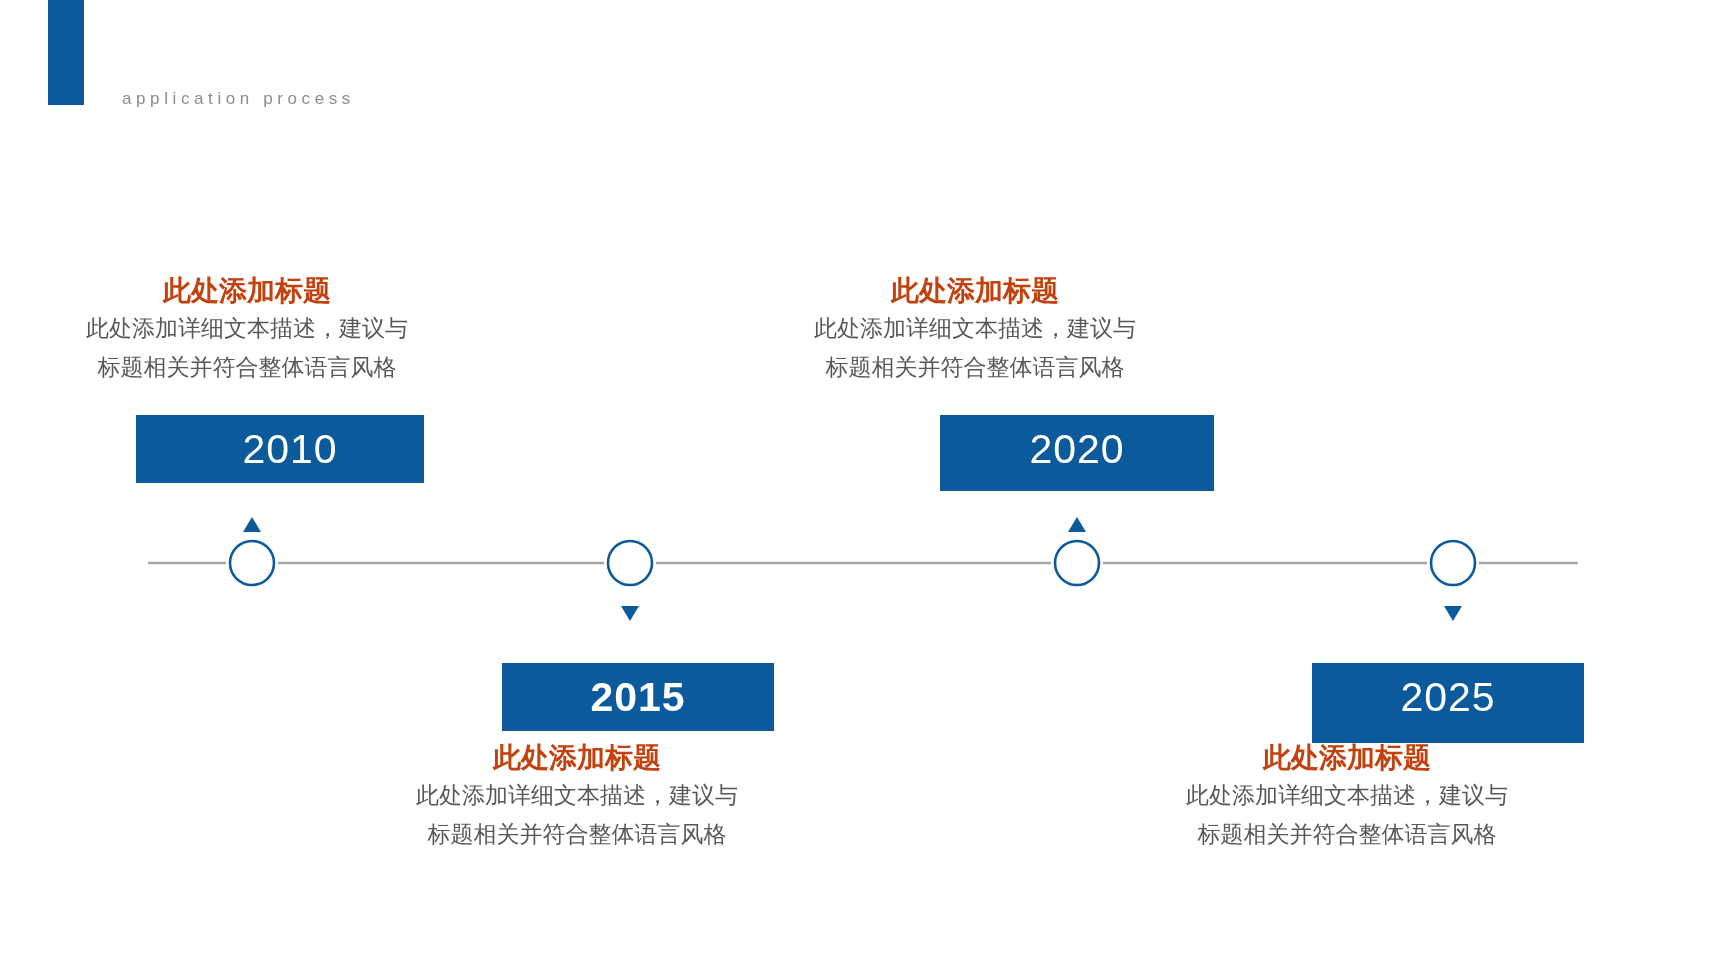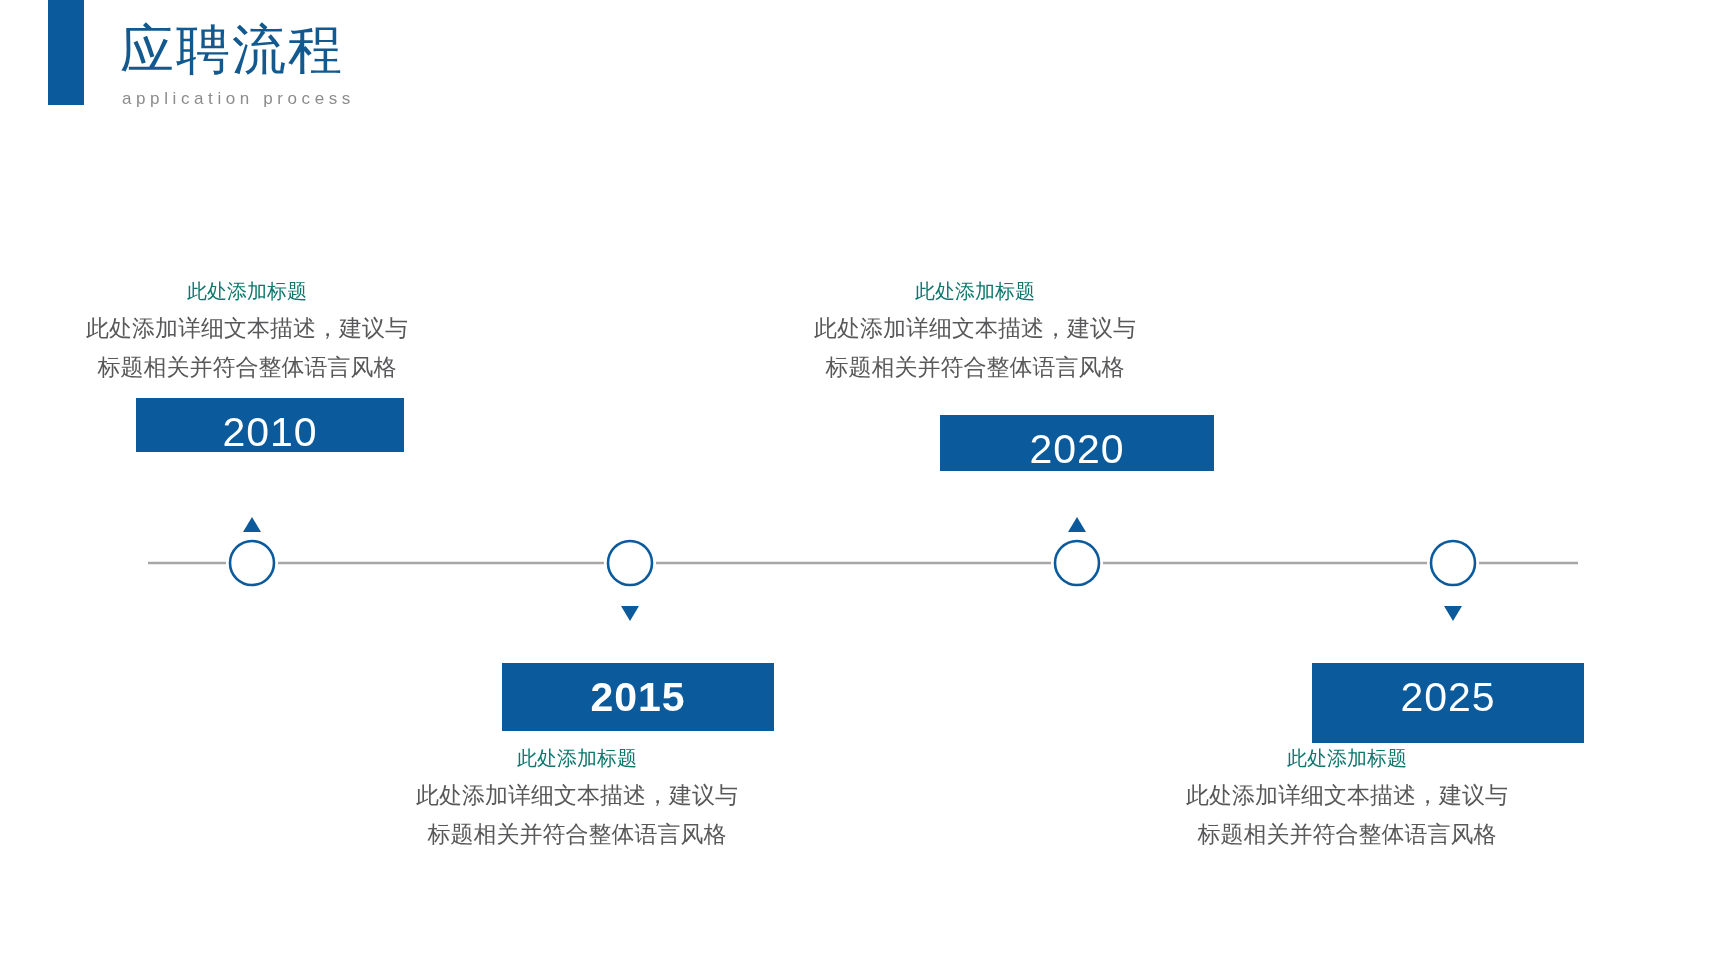--- a/index.html
+++ b/index.html
@@ -65,24 +65,24 @@
   }
 
   
   .text-block {
     position: absolute;
     width: 420px;
     text-align: center;
   }
   .tb-title {
     font-family: "Liberation Serif", serif;
-    font-size: 20px;
+    font-size: 28px;
     line-height: 36px;
-    color: #0f766e;
-    font-weight: 400;
+    color: #c2410c;
+    font-weight: 700;
     white-space: nowrap;
   }
   .tb-desc {
     font-family: Liberation Serif, serif;
     font-size: 23px;
     line-height: 39px;
     color: #58585a;
   }
   .tb-desc span { display: block; white-space: nowrap; }
 
@@ -97,31 +97,30 @@
   .year-box {
     position: absolute;
     background: #0b5a9c;
     color: #ffffff;
     font-family: "Liberation Sans", sans-serif;
     font-size: 41px;
     line-height: 68px;
     text-align: center;
     letter-spacing: 1px;
   }
-  #box-2010 { left: 136px;  top: 398px; width: 268px; height: 54px; }
-  #box-2020 { left: 940px;  top: 415px; width: 274px; height: 56px; }
+  #box-2010 { left: 136px;  top: 415px; width: 268px; height: 68px; padding-left: 20px; }
+  #box-2020 { left: 940px;  top: 415px; width: 274px; height: 76px; }
   #box-2015 { left: 502px;  top: 663px; width: 272px; height: 68px; font-weight: bold; }
   #box-2025 { left: 1312px; top: 663px; width: 272px; height: 80px; }
 </style>
 </head>
 <body>
 
 <div id="header">
   <div id="title-bar"></div>
-  <div id="title-zh">应聘流程</div>
   <div id="title-en">application process</div>
 </div>
 
 <svg id="timeline" viewBox="0 0 1728 972" width="1728" height="972" xmlns="http://www.w3.org/2000/svg">
 
   <g stroke="#a6a6a6" stroke-width="2.4" stroke-linecap="butt">
     <line x1="148" y1="563" x2="226" y2="563"></line>
     <line x1="278" y1="563" x2="604" y2="563"></line>
     <line x1="656" y1="563" x2="1051" y2="563"></line>
     <line x1="1103" y1="563" x2="1427" y2="563"></line>

